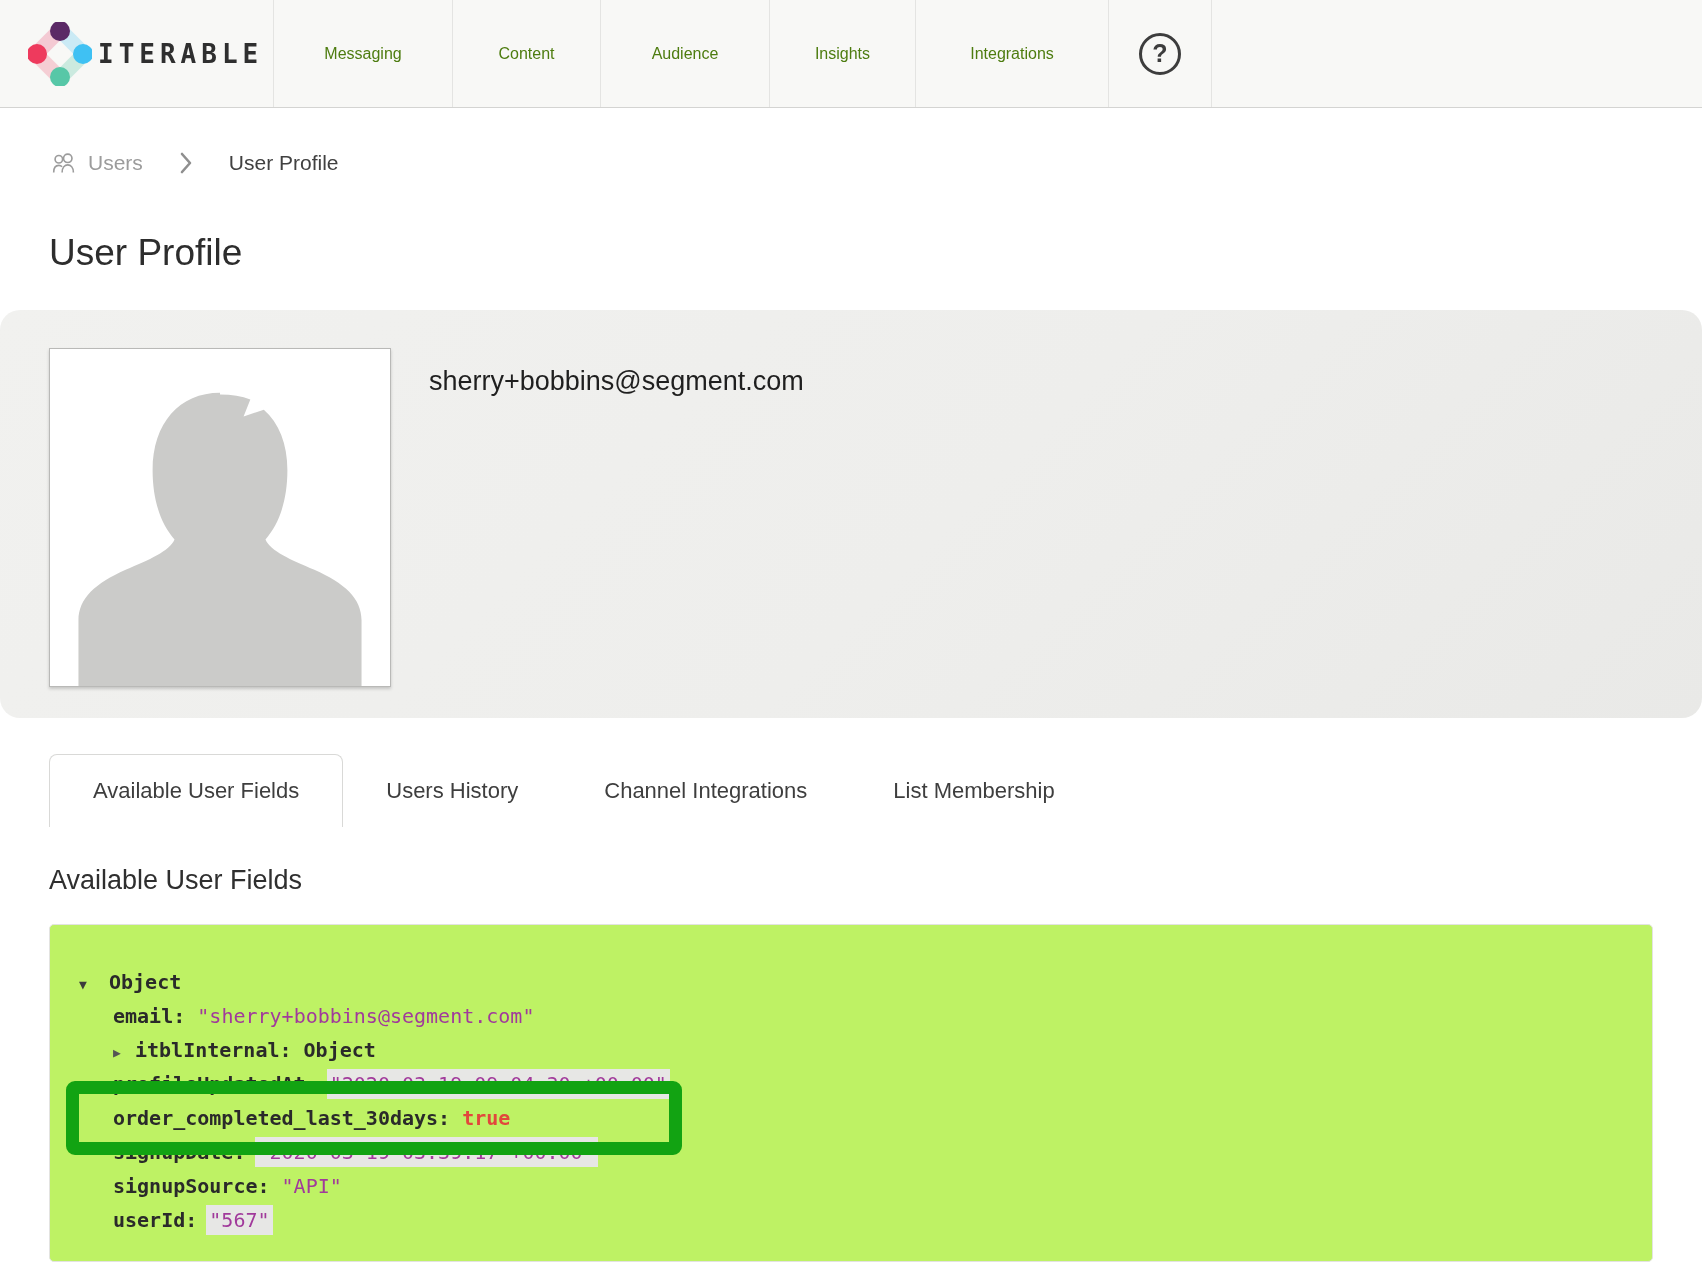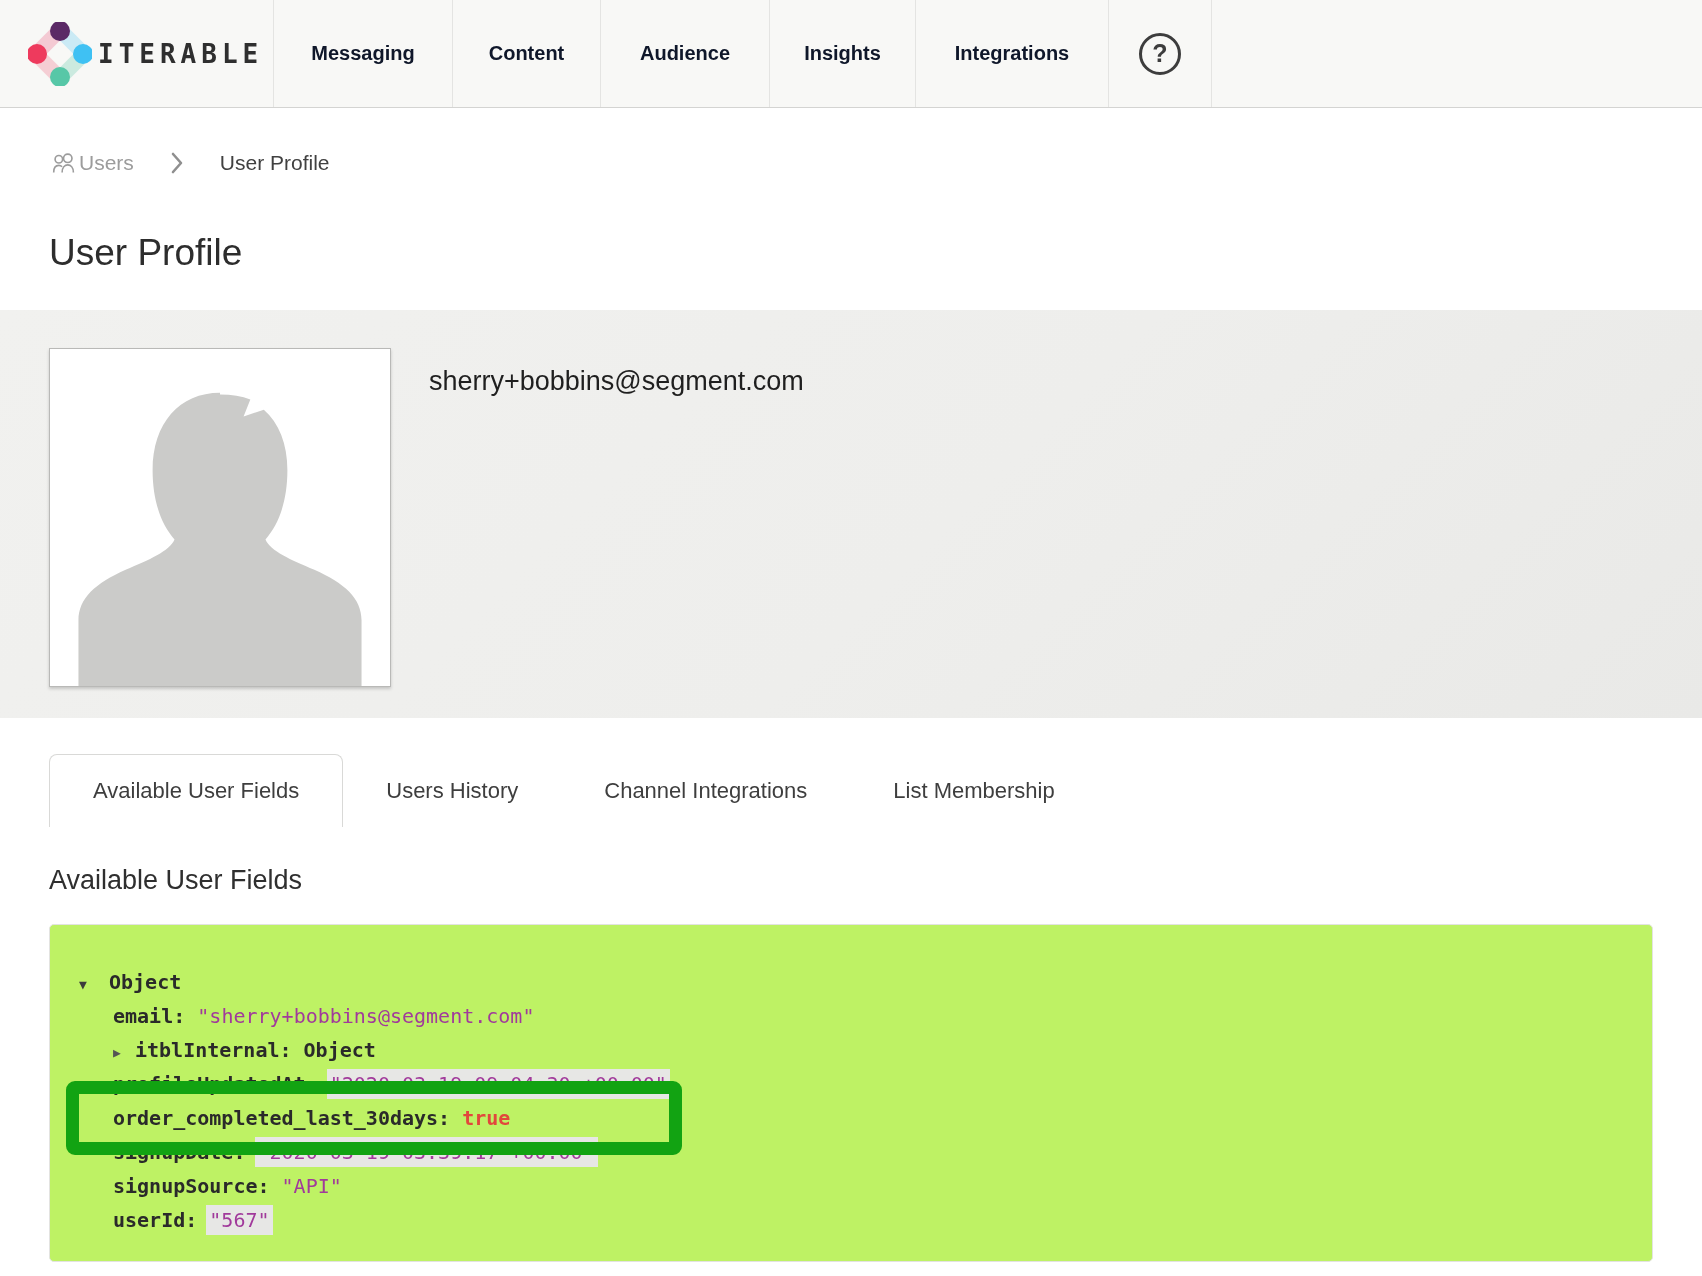--- a/index.html
+++ b/index.html
@@ -8,43 +8,43 @@
 
   
   .nav { height:108px; background:#f8f8f6; border-bottom:1px solid #d4d4d2;
     display:flex; align-items:stretch; }
   .nav-cell { display:flex; align-items:center; justify-content:center;
     border-right:1px solid #e4e4e2; }
   .logo-cell { width:274px; justify-content:flex-start; padding-left:28px; gap:6px; cursor:pointer; }
   .logo-mark { width:64px; height:64px; flex:0 0 auto; }
   .logo-word { font-family:"DejaVu Sans Mono", monospace; font-weight:700;
     font-size:26px; letter-spacing:5px; color:#2f2f2f; }
-  .nav-item { font-size:20px; font-weight:700; color:#0f172a; cursor:pointer; }
+  .nav-item { font-size:16px; font-weight:400; color:#4d7c0f; cursor:pointer; }
   .w-messaging{width:179px}.w-content{width:148px}.w-audience{width:169px}
   .w-insights{width:146px}.w-integrations{width:193px}
   .help-cell { width:103px; cursor:pointer; }
   .help-circle { width:42px; height:42px; border:3px solid #3d3d3d; border-radius:50%;
     display:flex; align-items:center; justify-content:center;
     font-size:25px; font-weight:700; color:#3d3d3d; }
   .nav-spacer { flex:1; border-right:none; }
 
   
   .breadcrumb { margin:40px 0 0 49px; display:flex; align-items:center; height:30px; }
-  .crumb-users { display:flex; align-items:center; color:#9c9c9c;
+  .crumb-users { display:flex; align-items:center; gap:9px; color:#9c9c9c;
     font-size:21px; cursor:pointer; }
   .crumb-sep { margin:0 36px; color:#8f8f8f; display:flex; align-items:center; }
   .crumb-current { color:#414141; font-size:21px; }
 
   
   .page-title { margin:54px 0 0 49px; font-size:37px; color:#2d2d2d; font-weight:400; }
 
   
   .profile-band { margin-top:36px; height:408px; background:#efefed;
     position:relative;
-    background:linear-gradient(135deg,#f1f1ef 0%,#eeeeec 55%,#e9e9e7 100%); }
+    background:linear-gradient(135deg,#f1f1ef 0%,#eeeeec 55%,#e9e9e7 100%);border-radius:20px; }
   .avatar { position:absolute; left:49px; top:38px; width:342px; height:339px;
     background:#fff; border:1px solid #b9b9b7; box-shadow:0 2px 3px rgba(0,0,0,.18);
     overflow:hidden; }
   .avatar svg { width:100%; height:100%; display:block; }
   .profile-email { position:absolute; left:429px; top:56px; font-size:27px; color:#1f1f1f; }
 
   
   .tabs { margin:36px 0 0 49px; display:flex; align-items:stretch; height:73px; }
   .tab { display:flex; align-items:center; padding:0 43px; font-size:22px;
     color:#3e3e3e; cursor:pointer; }

